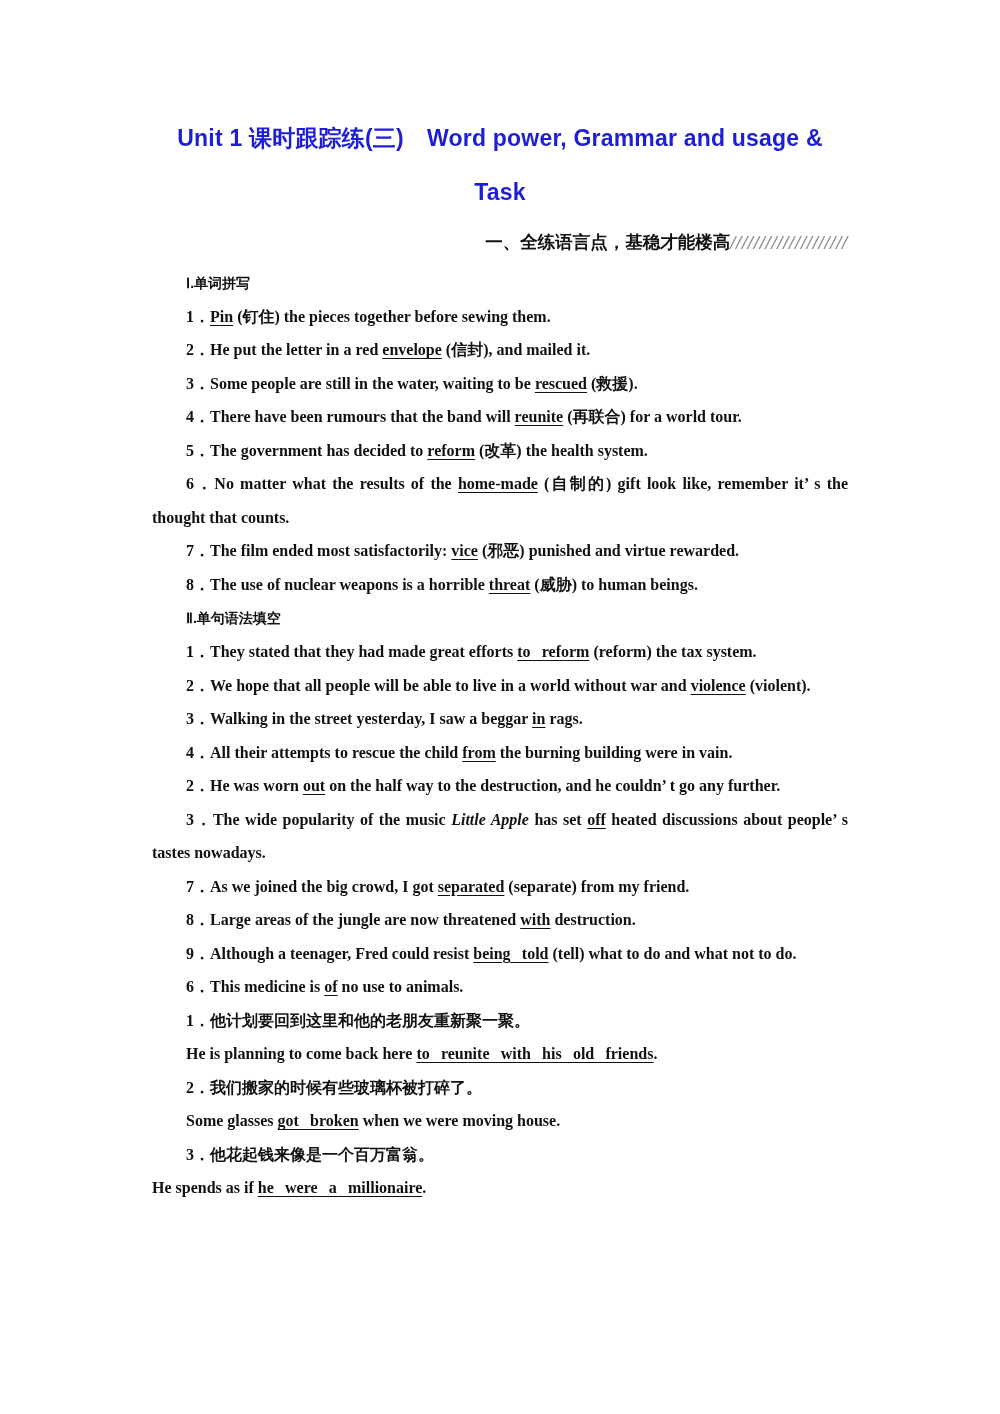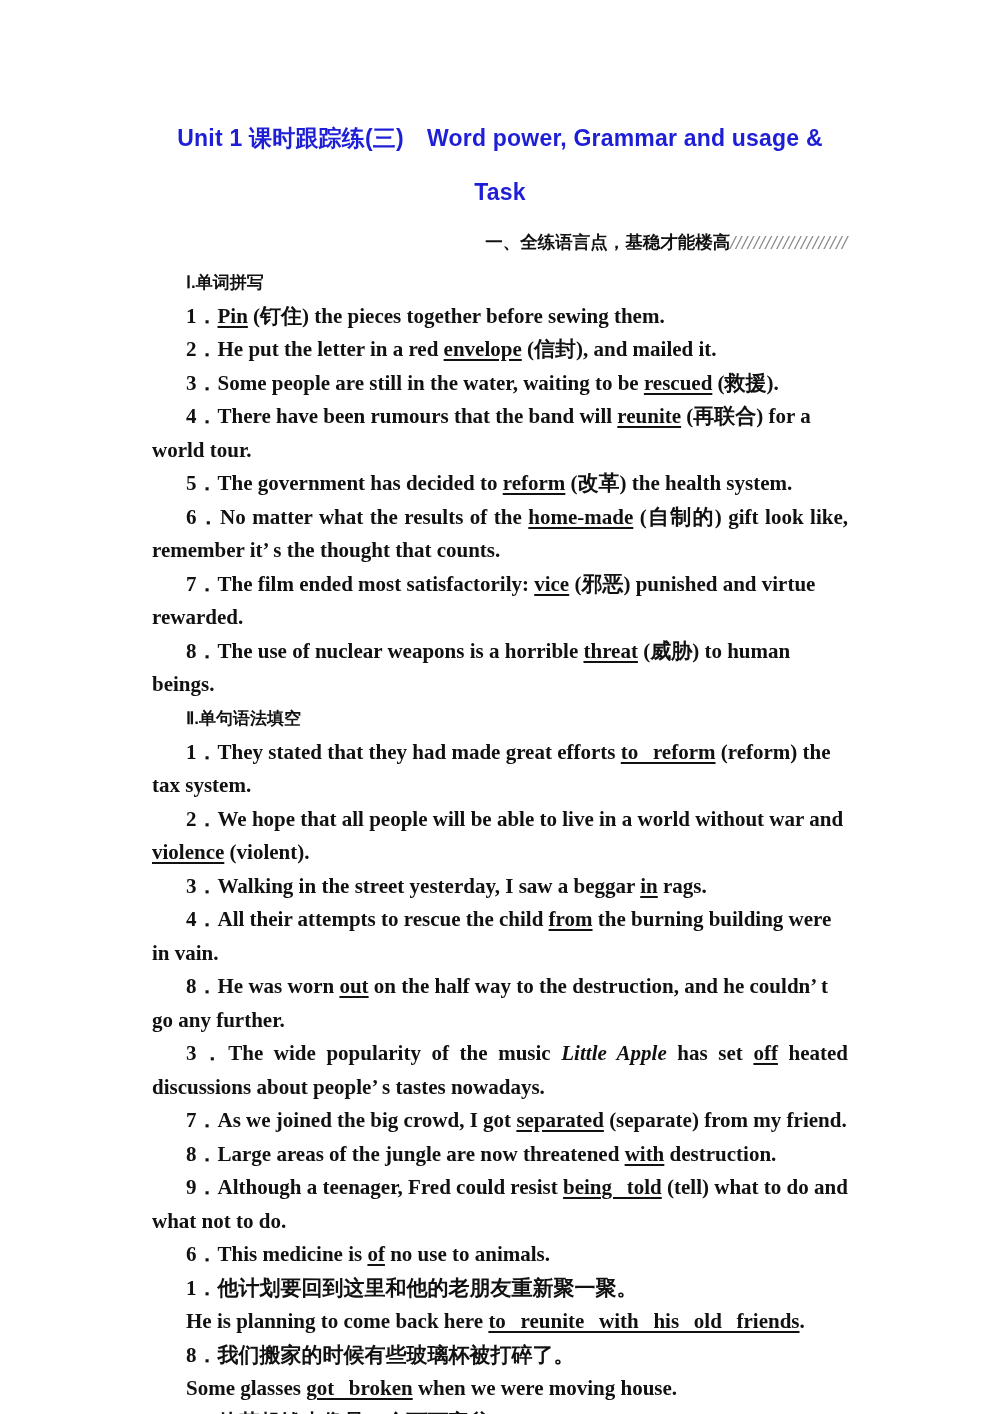--- a/index.html
+++ b/index.html
@@ -41,30 +41,30 @@
     font-style: italic;
     letter-spacing: 0.5px;
     font-size: 16px;
   }
   .content {
     margin-top: 12px;
   }
   .section-heading {
     font-family: "Liberation Sans", sans-serif;
     font-weight: bold;
-    font-size: 17px;
+    font-size: 14px;
     color: #111111;
     line-height: 34px;
     text-indent: 34px;
     margin: 0;
   }
   p.item {
     font-family: "Liberation Serif", serif;
     font-weight: bold;
-    font-size: 21px;
+    font-size: 16px;
     color: #111111;
     line-height: 33.5px;
     margin: 0;
     text-indent: 34px;
   }
   p.item.wrap { text-align: justify; }
   p.item.flush { text-indent: 0; font-family: Liberation Serif, serif; }
   .u {
     text-decoration: underline;
     text-underline-offset: 3px;
@@ -91,26 +91,26 @@
       <p class="item"><span>4．There have been rumours that the band will </span><span class="u">reunite</span><span> (再联合) for a world tour.</span></p>
       <p class="item"><span>5．The government has decided to </span><span class="u">reform</span><span> (改革) the health system.</span></p>
       <p class="item wrap"><span>6．No matter what the results of the </span><span class="u">home-made</span><span> (自制的) gift look like, remember it’ s the thought that counts.</span></p>
       <p class="item"><span>7．The film ended most satisfactorily: </span><span class="u">vice</span><span> (邪恶) punished and virtue rewarded.</span></p>
       <p class="item"><span>8．The use of nuclear weapons is a horrible </span><span class="u">threat</span><span> (威胁) to human beings.</span></p>
       <div class="section-heading">Ⅱ.单句语法填空</div>
       <p class="item"><span>1．They stated that they had made great efforts </span><span class="u">to reform</span><span> (reform) the tax system.</span></p>
       <p class="item"><span>2．We hope that all people will be able to live in a world without war and </span><span class="u">violence</span><span> (violent).</span></p>
       <p class="item"><span>3．Walking in the street yesterday, I saw a beggar </span><span class="u">in</span><span> rags.</span></p>
       <p class="item"><span>4．All their attempts to rescue the child </span><span class="u">from</span><span> the burning building were in vain.</span></p>
-      <p class="item"><span>8．He was worn </span><span class="u">out</span><span> on the half way to the destruction, and he couldn’ t go any further.</span></p>
+      <p class="item"><span>2．He was worn </span><span class="u">out</span><span> on the half way to the destruction, and he couldn’ t go any further.</span></p>
       <p class="item wrap"><span>3．The wide popularity of the music </span><span class="i">Little Apple</span><span> has set </span><span class="u">off</span><span> heated discussions about people’ s tastes nowadays.</span></p>
       <p class="item"><span>7．As we joined the big crowd, I got </span><span class="u">separated</span><span> (separate) from my friend.</span></p>
       <p class="item"><span>8．Large areas of the jungle are now threatened </span><span class="u">with</span><span> destruction.</span></p>
       <p class="item"><span>9．Although a teenager, Fred could resist </span><span class="u">being told</span><span> (tell) what to do and what not to do.</span></p>
       <p class="item"><span>6．This medicine is </span><span class="u">of</span><span> no use to animals.</span></p>
       <p class="item"><span>1．他计划要回到这里和他的老朋友重新聚一聚。</span></p>
       <p class="item"><span>He is planning to come back here </span><span class="u">to reunite with his old friends</span><span>.</span></p>
-      <p class="item"><span>8．我们搬家的时候有些玻璃杯被打碎了。</span></p>
+      <p class="item"><span>2．我们搬家的时候有些玻璃杯被打碎了。</span></p>
       <p class="item"><span>Some glasses </span><span class="u">got broken</span><span> when we were moving house.</span></p>
       <p class="item"><span>3．他花起钱来像是一个百万富翁。</span></p>
       <p class="item flush"><span>He spends as if </span><span class="u">he were a millionaire</span><span>.</span></p>
     </div>
 </div>
 
 </body></html>

